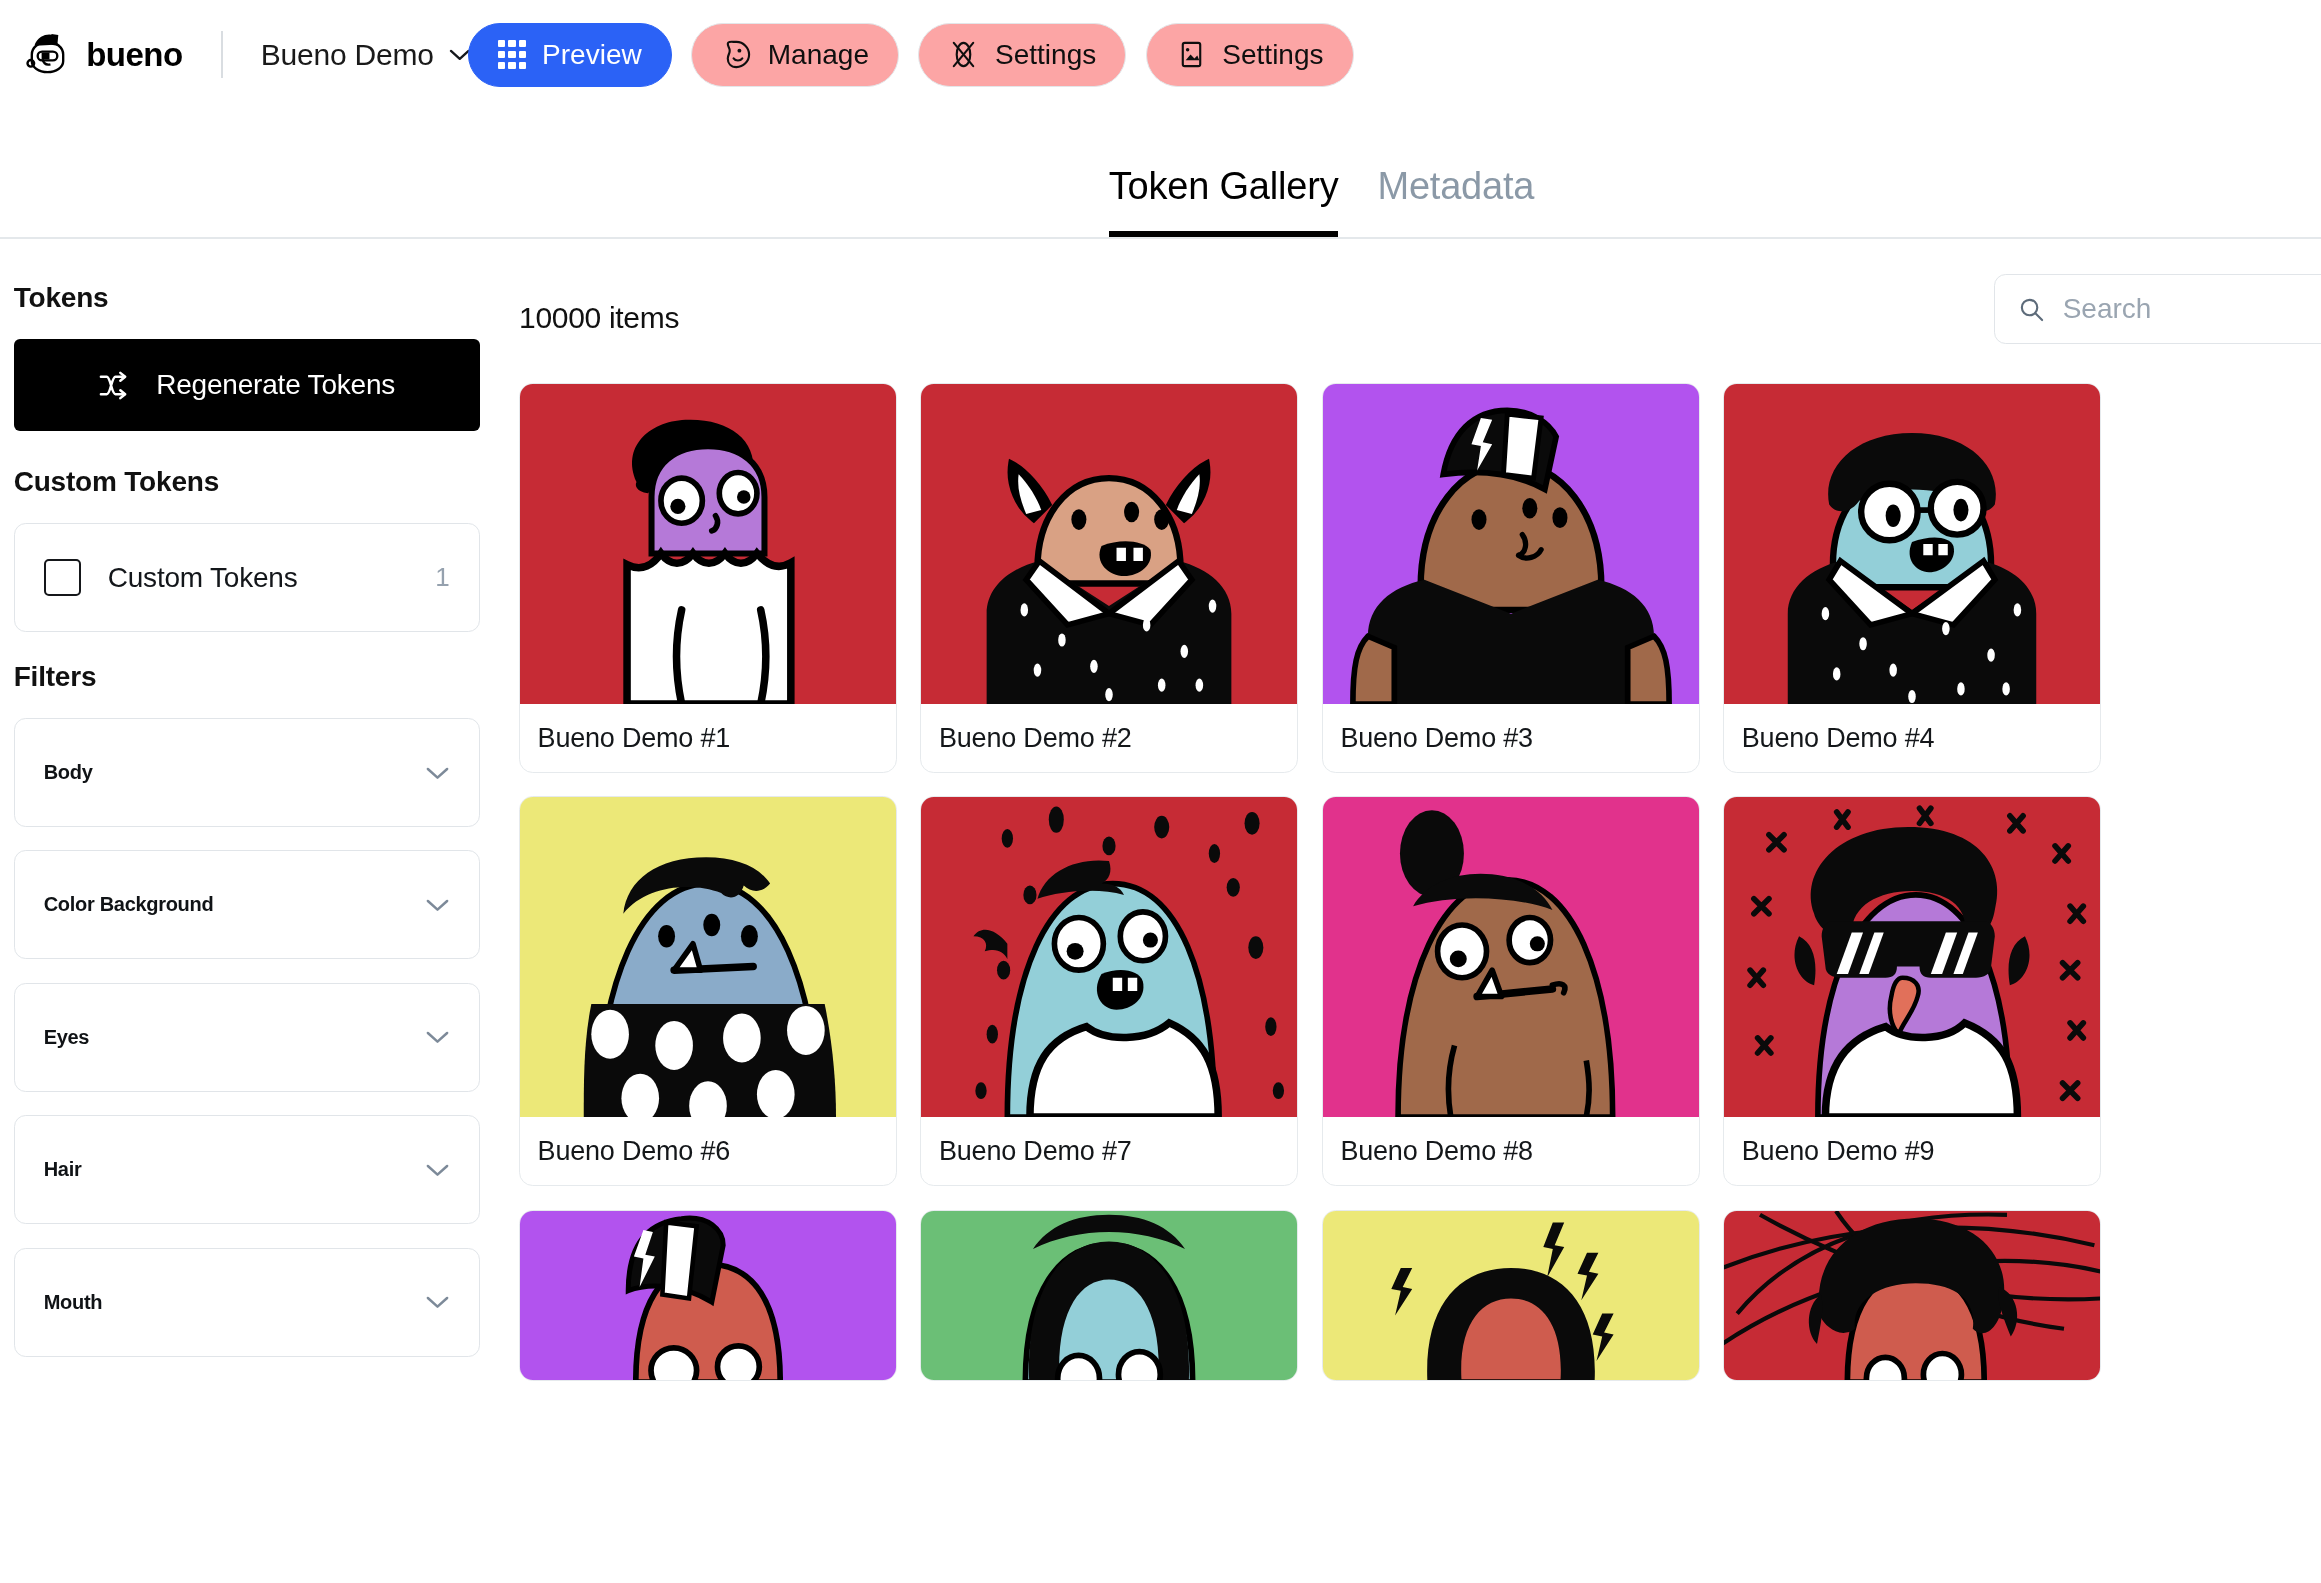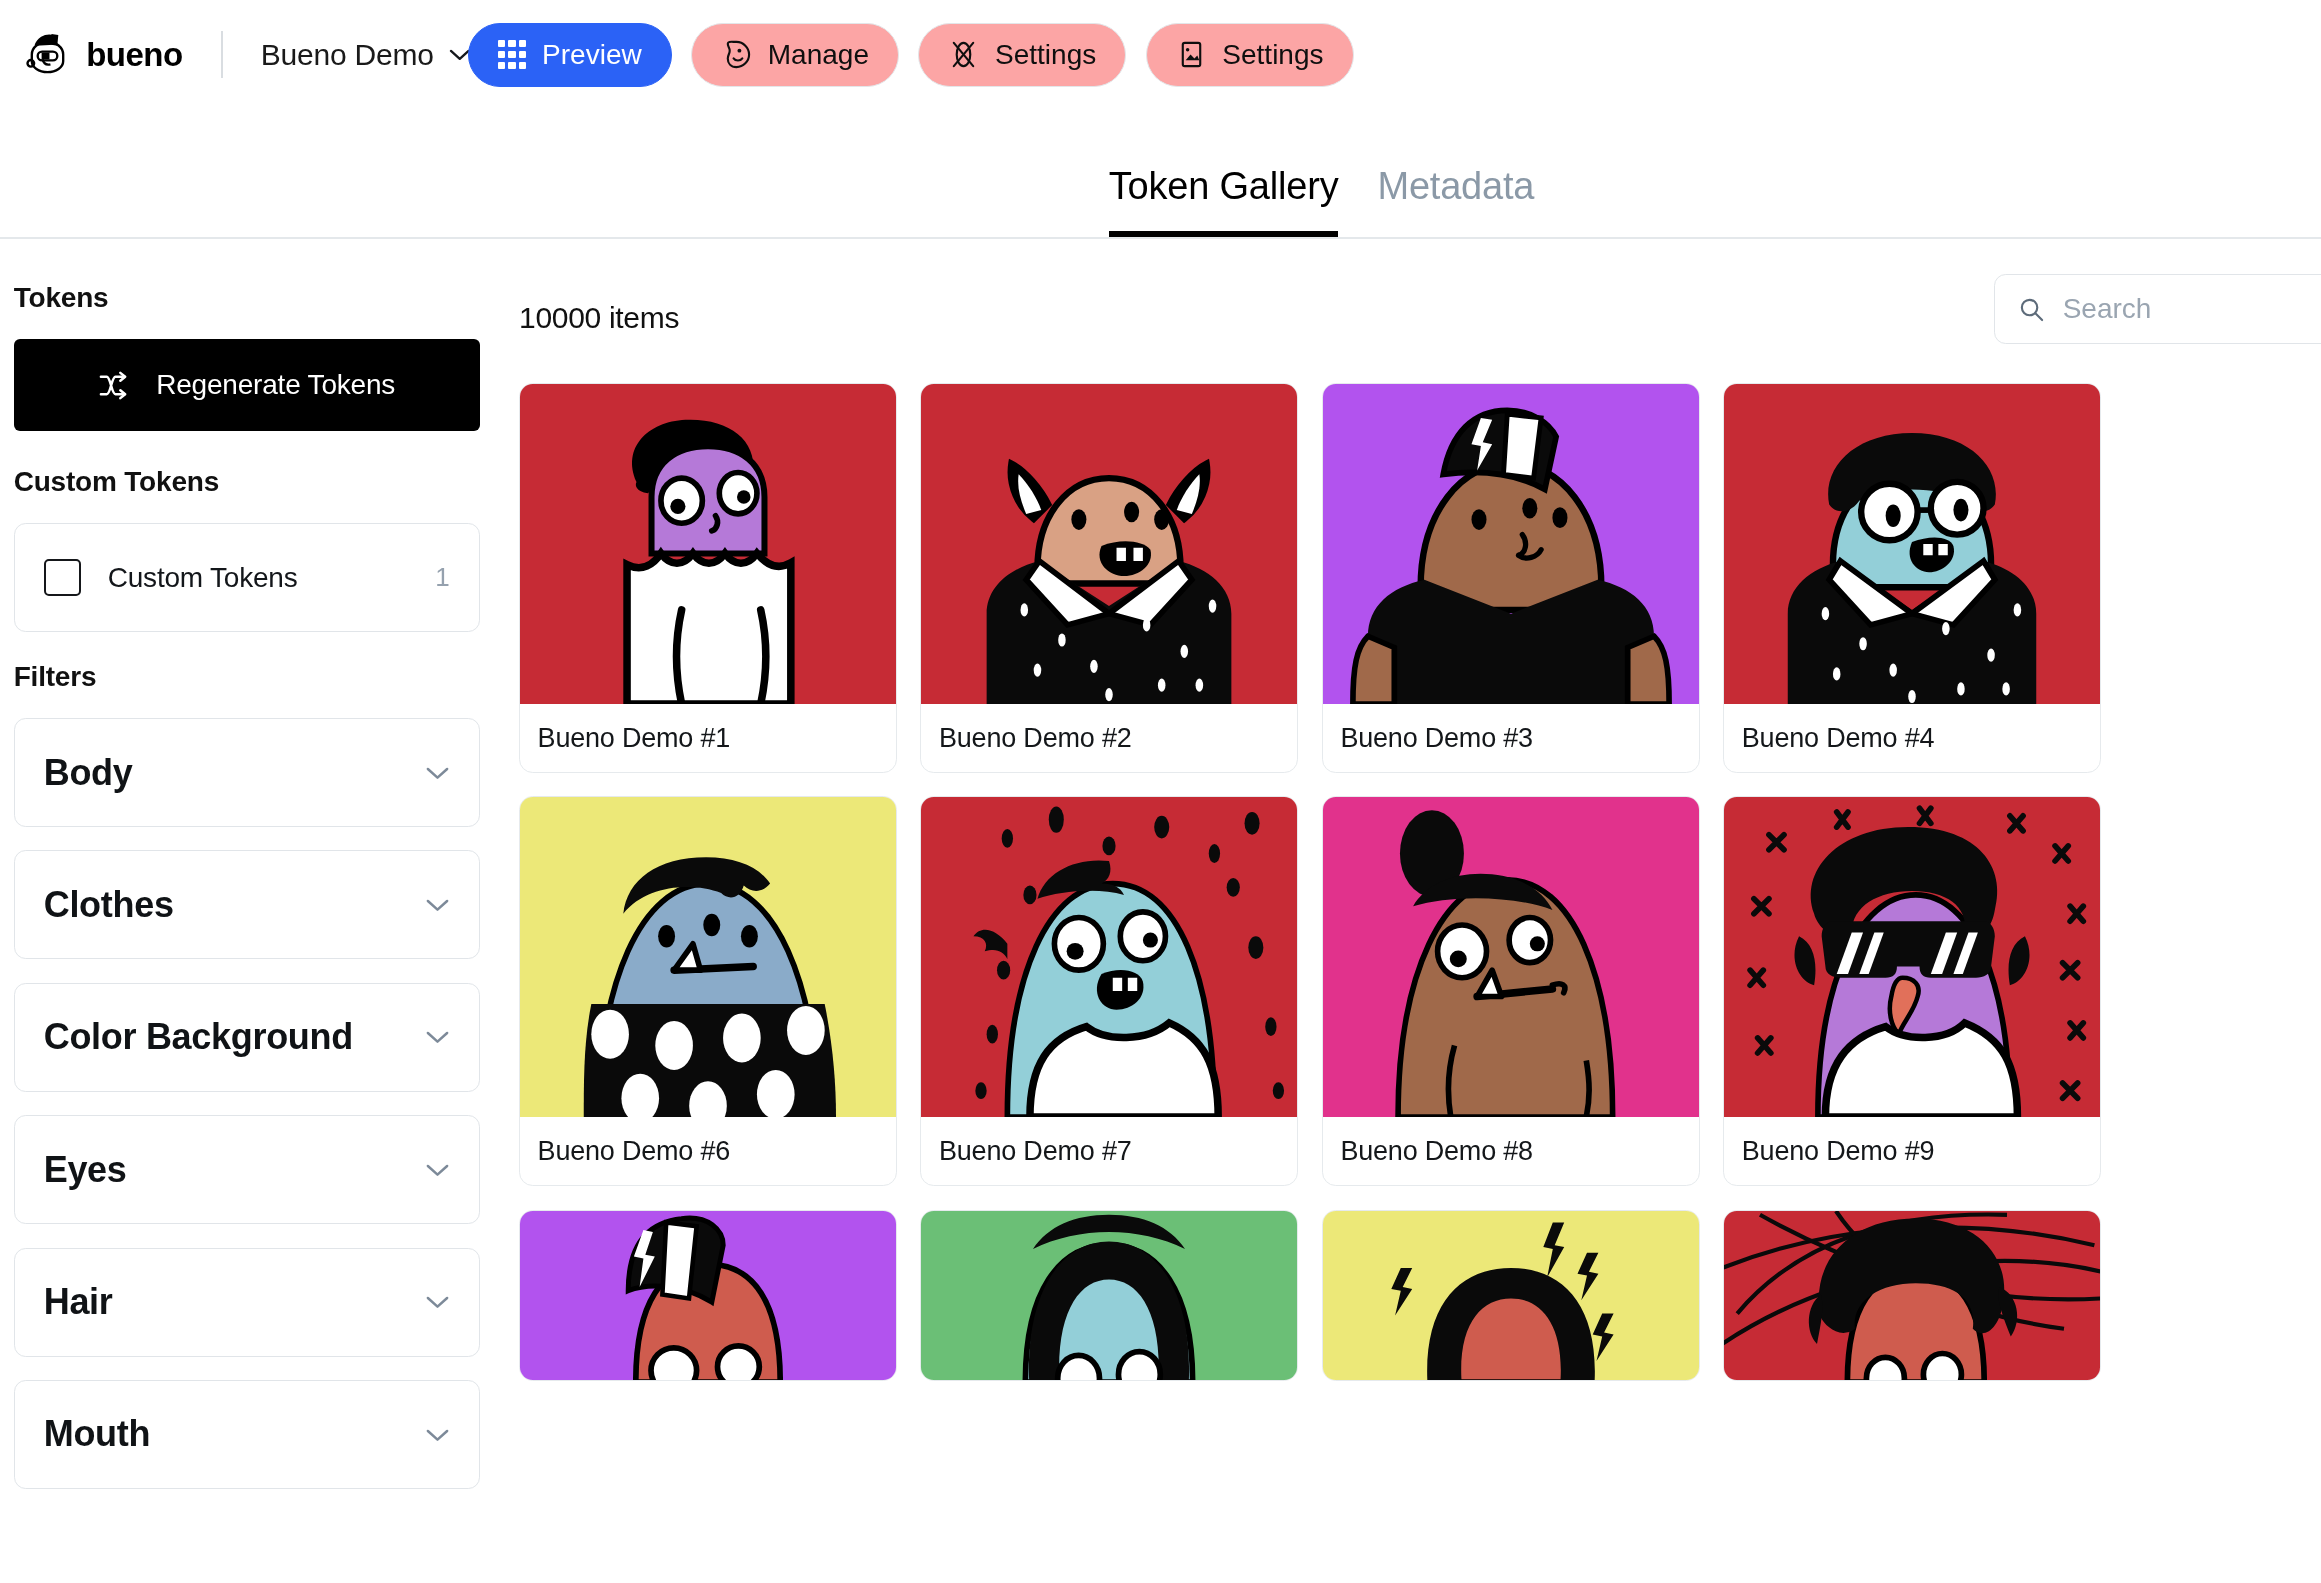--- a/index.html
+++ b/index.html
@@ -122,21 +122,21 @@
   }
   .custom-label { font-size: 28px; color: #13161a; letter-spacing: -0.2px; flex: 1; }
   .custom-count { font-size: 26px; color: #95a1ae; }
 
   .filter-card {
     width: 466px; height: 109px;
     border: 1.5px solid #e1e5e9; border-radius: 11.7px;
     display: flex; align-items: center; justify-content: space-between;
     padding: 0 29px; margin-bottom: 23.4px; cursor: pointer;
   }
-  .filter-label { font-size: 36px; font-weight: 700; letter-spacing: -0.3px; color: #101316; }
+  .filter-label { font-size: 20px; font-weight: 700; letter-spacing: -0.3px; color: #101316; }
   .filter-card .chev { width: 25px; height: 15.6px; }
 
   
   .content { flex: 1; padding: 39px 0 0 31px; overflow: hidden; position: relative; }
   .content-head {
     display: flex; align-items: center; height: 80px; padding-right: 0;
   }
   .items-count { font-size: 30px; font-weight: 500; letter-spacing: -0.3px; color: #111; }
   .search-wrap {
     position: absolute; right: -13.7px; top: 35px;
@@ -276,26 +276,20 @@
     <div class="sp-30"></div>
     <h2 class="section-title">Filters</h2>
 
     <div class="filter-card">
       <span class="filter-label">Body</span>
       <svg class="chev" viewBox="0 0 26 16">
           <path d="M3 4l10 9 10-9" fill="none" stroke="#7d8a99" stroke-width="2.6" stroke-linecap="round" stroke-linejoin="round"></path>
         </svg>
     </div>
     <div class="filter-card">
-      <span class="filter-label">Clothes</span>
-      <svg class="chev" viewBox="0 0 26 16">
-          <path d="M3 4l10 9 10-9" fill="none" stroke="#7d8a99" stroke-width="2.6" stroke-linecap="round" stroke-linejoin="round"></path>
-        </svg>
-    </div>
-    <div class="filter-card">
       <span class="filter-label">Color Background</span>
       <svg class="chev" viewBox="0 0 26 16">
           <path d="M3 4l10 9 10-9" fill="none" stroke="#7d8a99" stroke-width="2.6" stroke-linecap="round" stroke-linejoin="round"></path>
         </svg>
     </div>
     <div class="filter-card">
       <span class="filter-label">Eyes</span>
       <svg class="chev" viewBox="0 0 26 16">
           <path d="M3 4l10 9 10-9" fill="none" stroke="#7d8a99" stroke-width="2.6" stroke-linecap="round" stroke-linejoin="round"></path>
         </svg>

